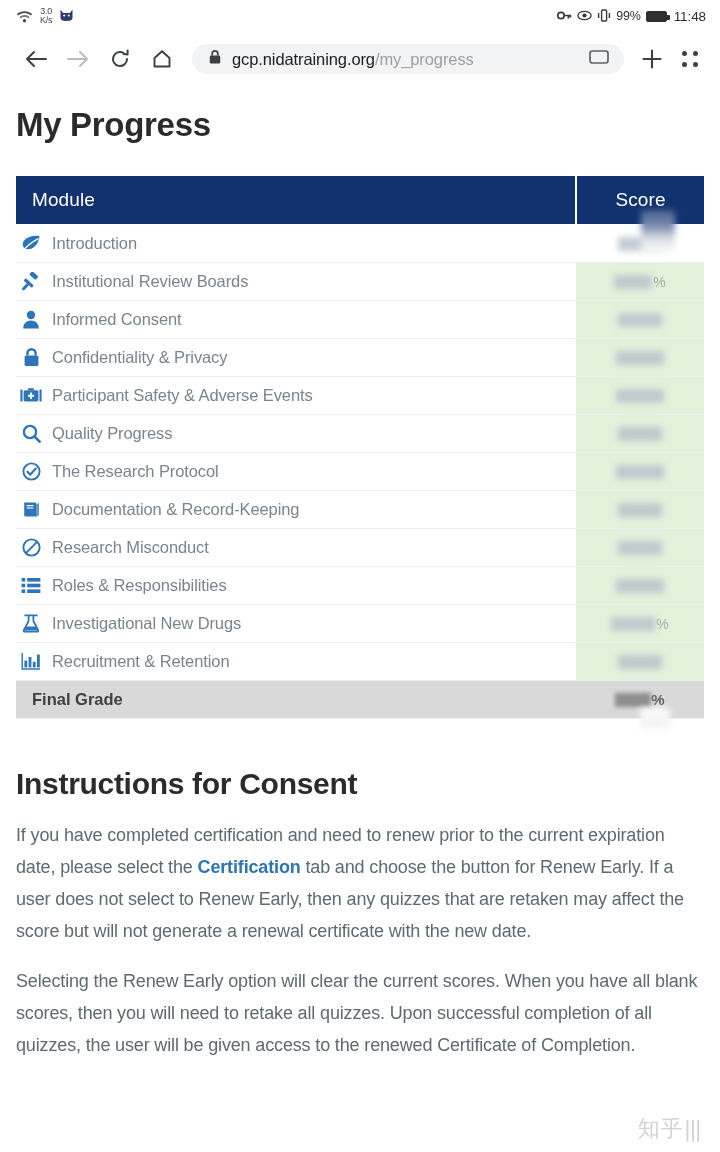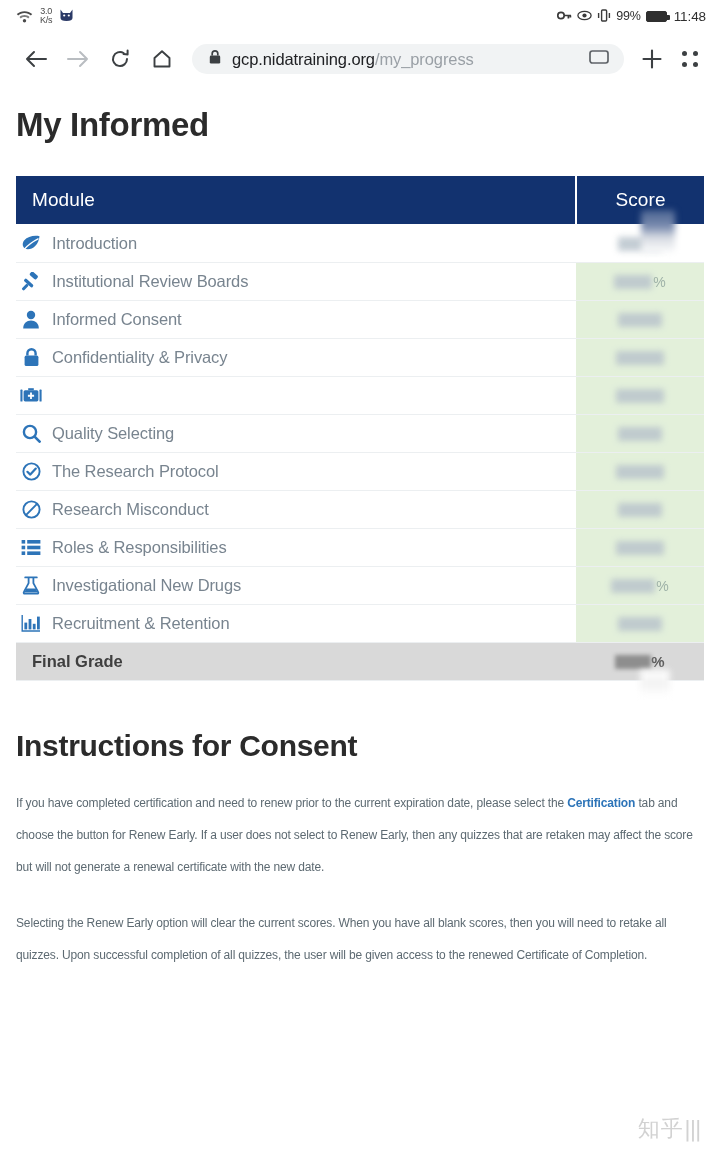--- a/index.html
+++ b/index.html
@@ -220,24 +220,24 @@
   
   .divider-gap { height: 26px; }
   .instr-title {
     font-size: 30px;
     font-weight: bold;
     color: #2b2b2b;
     margin-top: 22px;
     letter-spacing: -0.3px;
   }
   .instr-p {
-    font-size: 12px;
+    font-size: 18px;
     line-height: 32px;
     color: #5d6a72;
-    margin-top: 24px;
+    margin-top: 18px;
     letter-spacing: -0.15px;
   }
   .cert-link { color: #2d74b8; font-weight: bold; }
 
   
   .watermark {
     position: absolute;
     right: 20px;
     bottom: 8px;
     font-size: 22px;
@@ -346,21 +346,21 @@
       <i></i>
         <i></i>
         <i></i>
         <i></i>
     </span>
   </div>
 </div>
 
 <div class="page">
 
-  <h1 class="page-title">My Informed</h1>
+  <h1 class="page-title">My Progress</h1>
 
   <div class="table-wrap">
     <table class="progress">
       <thead>
         <tr>
           <th class="col-module">Module</th>
           <th class="col-score">Score</th>
         </tr>
       </thead>
       <tbody id="table-body">
@@ -426,51 +426,67 @@
               <div class="mod-inner">
                 <span class="mod-icon">
                   <svg width="22" height="19" viewBox="0 0 22 19">
                     <rect x="0.4" y="3.6" width="2.1" height="12" rx="0.6" fill="#2d74b8"></rect>
                     <rect x="19.5" y="3.6" width="2.1" height="12" rx="0.6" fill="#2d74b8"></rect>
                     <rect x="3.6" y="4.2" width="14.8" height="11.2" rx="1.6" fill="#2d74b8"></rect>
                     <path d="M8.2 2.2 H13.8 V4.2 H8.2 Z" fill="#2d74b8"></path>
                     <path d="M10.1 6.6 H11.9 V8.8 H14.1 V10.7 H11.9 V13 H10.1 V10.7 H7.9 V8.8 H10.1 Z" fill="#fff"></path>
                   </svg>
                 </span>
+                <span class="mod-label">Participant Safety &amp; Adverse Events</span>
               </div>
             </td>
             <td class="score-cell"><span class="blur-chip chip-w48"></span><span class="score-inner"></span></td>
           </tr>
           <tr>
             <td class="mod-cell">
               <div class="mod-inner">
                 <span class="mod-icon">
                   <svg width="19" height="19" viewBox="0 0 19 19">
                     <circle cx="8" cy="8" r="6.1" fill="none" stroke="#2d74b8" stroke-width="2.4"></circle>
                     <path d="M12.6 12.6 L17.6 17.6" stroke="#2d74b8" stroke-width="2.7" stroke-linecap="round"></path>
                   </svg>
                 </span>
-                <span class="mod-label">Quality Selecting</span>
+                <span class="mod-label">Quality Progress</span>
               </div>
             </td>
             <td class="score-cell"><span class="blur-chip chip-w44"></span><span class="score-inner"></span></td>
           </tr>
           <tr>
             <td class="mod-cell">
               <div class="mod-inner">
                 <span class="mod-icon">
                   <svg width="19" height="19" viewBox="0 0 19 19">
                     <circle cx="9.5" cy="9.5" r="8.1" fill="none" stroke="#2d74b8" stroke-width="1.9"></circle>
                     <path d="M5.4 9.8 L8.3 12.6 L13.8 6.6" stroke="#2d74b8" stroke-width="2.2" fill="none" stroke-linecap="round" stroke-linejoin="round"></path>
                   </svg>
                 </span>
                 <span class="mod-label">The Research Protocol</span>
               </div>
             </td>
             <td class="score-cell"><span class="blur-chip chip-w48"></span><span class="score-inner"></span></td>
+          </tr>
+          <tr>
+            <td class="mod-cell">
+              <div class="mod-inner">
+                <span class="mod-icon">
+                  <svg width="19" height="19" viewBox="0 0 19 19">
+                    <path d="M2.2 2.4 H13 A1.6 1.6 0 0 1 14.6 4 V16.6 H3.8 A1.6 1.6 0 0 1 2.2 15 Z" fill="#2d74b8"></path>
+                    <path d="M14.6 4.6 L17 2.6 V15 L14.6 16.8 Z" fill="#2d74b8" opacity="0.75"></path>
+                    <path d="M4.6 5.6 H11.4 M4.6 8 H11.4" stroke="#fff" stroke-width="1.1"></path>
+                  </svg>
+                </span>
+                <span class="mod-label">Documentation &amp; Record-Keeping</span>
+              </div>
+            </td>
+            <td class="score-cell"><span class="blur-chip chip-w44"></span><span class="score-inner"></span></td>
           </tr>
           <tr>
             <td class="mod-cell">
               <div class="mod-inner">
                 <span class="mod-icon">
                   <svg width="19" height="19" viewBox="0 0 19 19">
                     <circle cx="9.5" cy="9.5" r="8.1" fill="none" stroke="#2d74b8" stroke-width="1.9"></circle>
                     <path d="M4.2 14.8 L14.8 4.2" stroke="#2d74b8" stroke-width="1.9" stroke-linecap="round"></path>
                   </svg>
                 </span>

